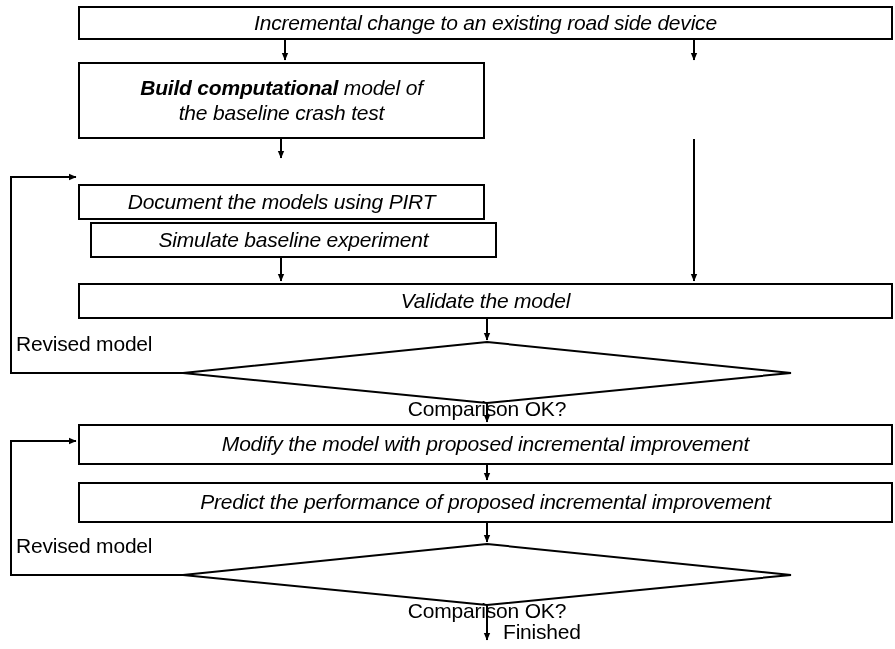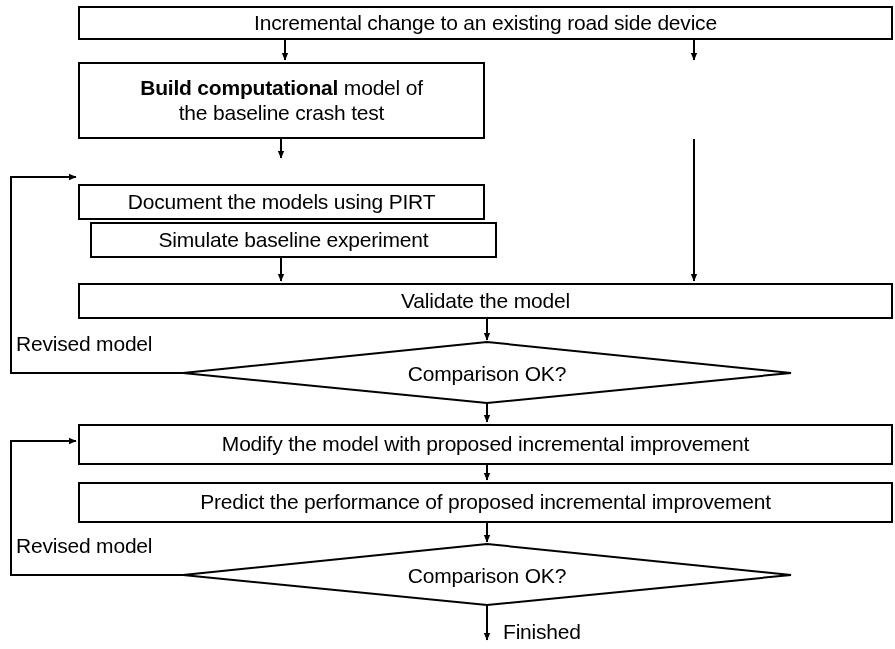--- a/index.html
+++ b/index.html
@@ -22,36 +22,37 @@
     background: #ffffff;
     display: flex;
     align-items: center;
     justify-content: center;
     text-align: center;
     line-height: 1.18;
     font-size: 21px;
     color: #000000;
     letter-spacing: -0.2px;
   }
-  .node .inner { padding: 0 4px; }
+  .node .inner { padding: 0 4px; font-style: italic; }
   .bold { font-weight: bold; }
   .free-label {
     position: absolute;
     font-size: 21px;
     color: #000000;
     white-space: nowrap;
     letter-spacing: -0.2px;
   }
   .diamond-label {
     position: absolute;
     font-size: 21px;
     color: #000000;
     white-space: nowrap;
     text-align: center;
     letter-spacing: -0.2px;
+    margin-top: 35px;
   }
   svg.edges {
     position: absolute;
     left: 0;
     top: 0;
     width: 895px;
     height: 649px;
     overflow: visible;
   }
 </style>

